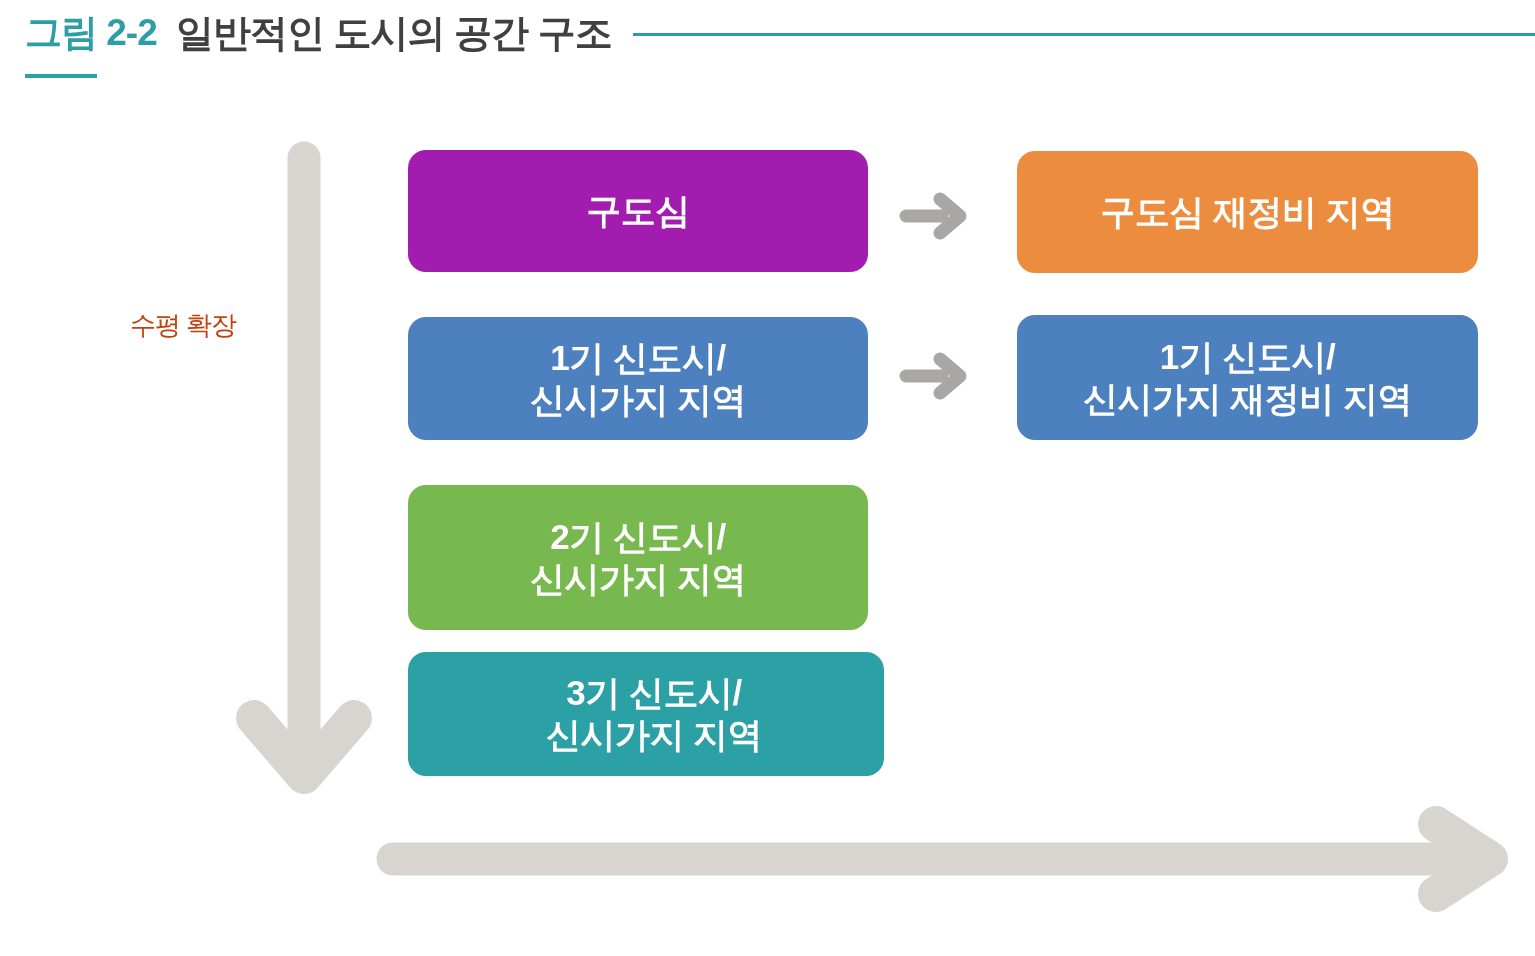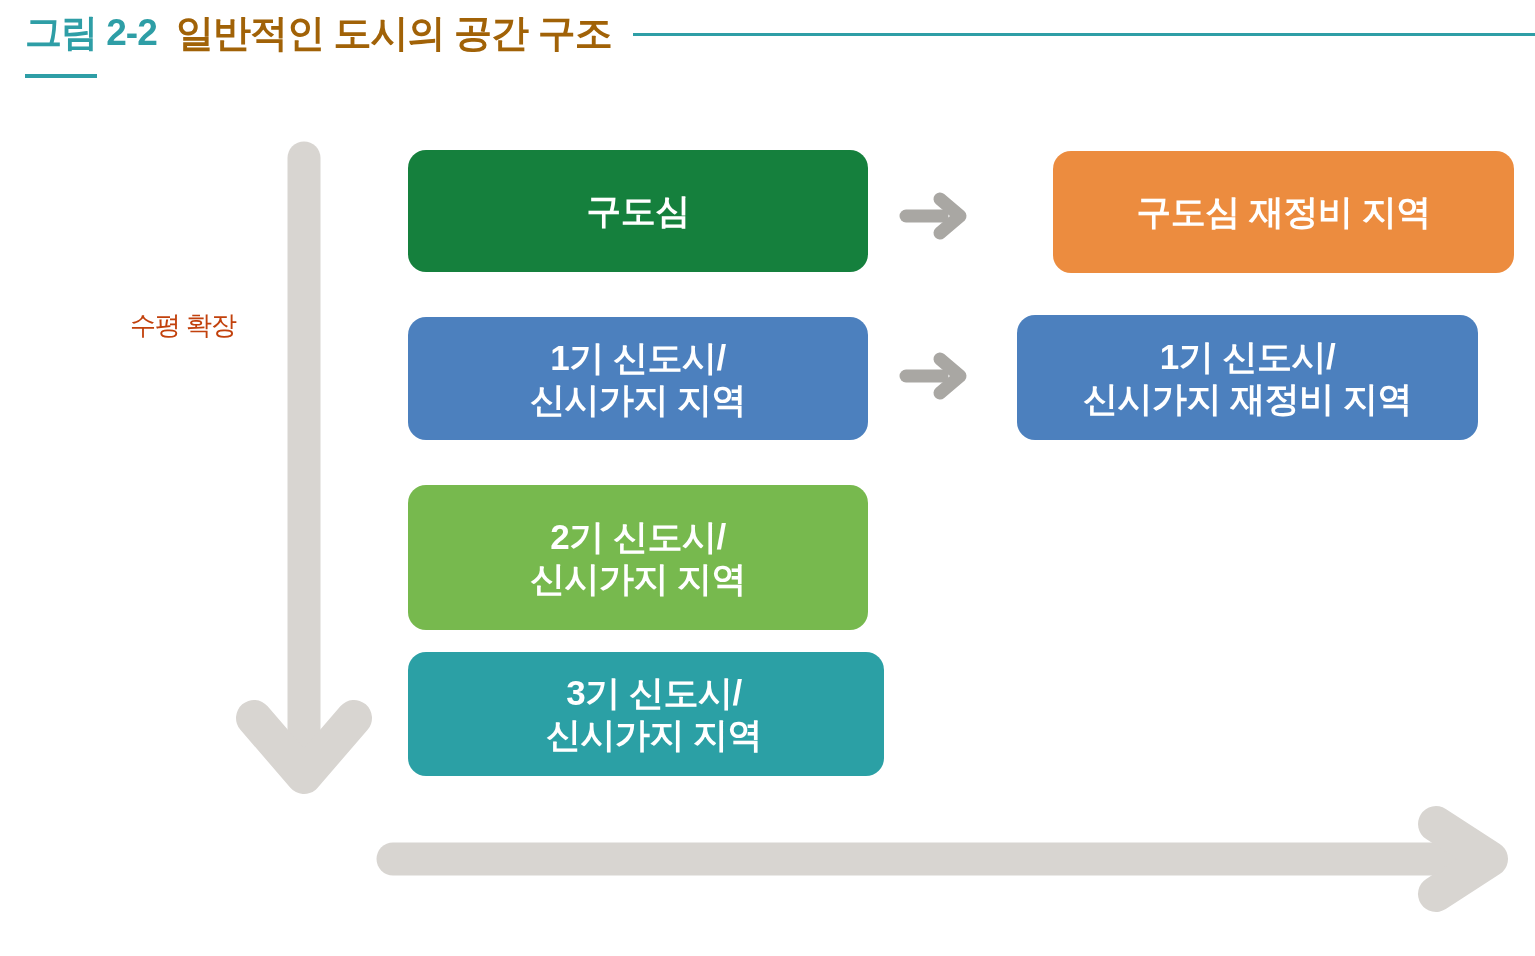--- a/index.html
+++ b/index.html
@@ -62,21 +62,21 @@
     font-size: 35px;
     line-height: 42px;
     letter-spacing: -0.5px;
   }
   .col-left  { left: 408px;  width: 460px; }
   .col-right { left: 1017px; width: 461px; }
   .pos-l0 { top: 150px; height: 122px; }
   .pos-l1 { top: 317px; height: 123px; }
   .pos-l2 { top: 485px; height: 145px; }
   .pos-l3 { top: 652px; height: 124px; padding-left: 16px; }
-  .pos-r0 { top: 151px; height: 122px; margin-left: 36px; }
+  .pos-r0 { top: 151px; height: 122px; }
   .pos-r1 { top: 315px; height: 125px; }
   
   .axis-label {
     position: absolute;
     font-size: 26px;
     font-weight: 400;
     letter-spacing: -1px;
     color: #c2410c;
     text-align: center;
     white-space: nowrap;
@@ -94,21 +94,21 @@
 </style>
 </head>
 <body>
 
 <div class="page">
 
   <div class="fig-label" style="color: rgb(46, 158, 166);">
     <span class="word" style="border-bottom-color: rgb(46, 158, 166);">그림</span>
     <span class="num">2-2</span>
   </div>
-  <h1 class="fig-title" style="color: #a16207;">일반적인 도시의 공간 구조</h1>
+  <h1 class="fig-title" style="color: #404040;">일반적인 도시의 공간 구조</h1>
   <div class="title-rule" style="background: rgb(46, 158, 166);"></div>
 
   <svg class="arrow-layer" viewBox="0 0 1535 956" xmlns="http://www.w3.org/2000/svg" fill="none">
 
     <g>
       <line x1="304" y1="158" x2="304" y2="742" stroke-width="33" stroke-linecap="round" stroke="#D8D5D1"></line>
       <path d="M 254 718 L 304 776 L 354 718" stroke-width="36" stroke-linecap="round" stroke-linejoin="round" stroke="#D8D5D1"></path>
     </g>
 
     <g>
@@ -122,21 +122,21 @@
     </g>
 
     <g>
       <line x1="393" y1="859" x2="1446" y2="859" stroke-width="33" stroke-linecap="round" stroke="#D8D5D1"></line>
       <path d="M 1436 824 L 1490 859 L 1436 894" stroke-width="36" stroke-linecap="round" stroke-linejoin="round" stroke="#D8D5D1"></path>
     </g>
   </svg>
 
   <div class="axis-label v-axis-label">수평 확장</div>
 
-  <div class="box col-left pos-l0" style="background: #15803d;">
+  <div class="box col-left pos-l0" style="background: #a21caf;">
     <div>구도심</div>
     <div></div>
   </div>
   <div class="box col-left pos-l1" style="background: rgb(76, 128, 190);">
     <div>1기 신도시/</div>
     <div>신시가지 지역</div>
   </div>
   <div class="box col-left pos-l2" style="background: rgb(119, 185, 78);">
     <div>2기 신도시/</div>
     <div>신시가지 지역</div>

